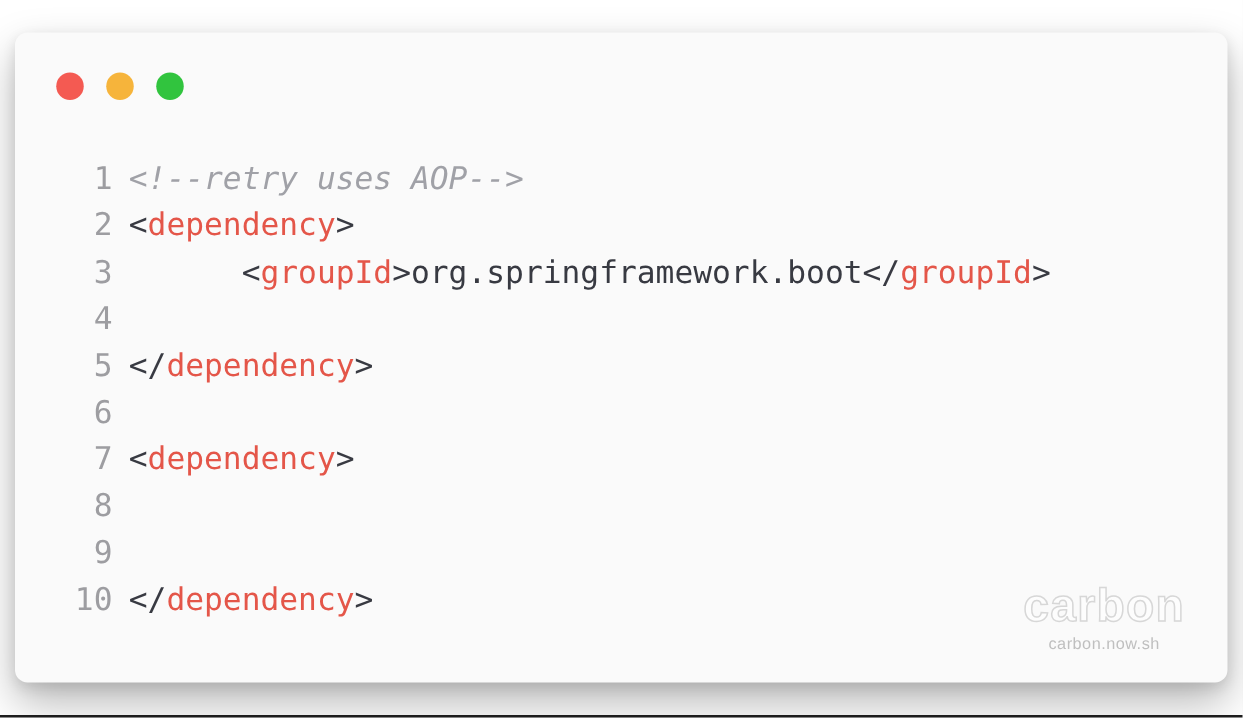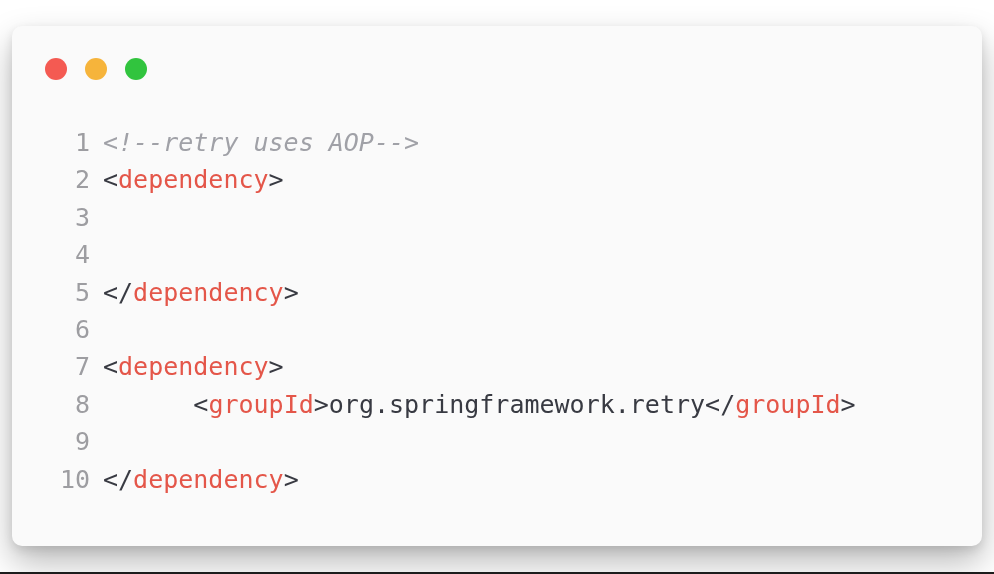--- a/index.html
+++ b/index.html
@@ -112,42 +112,46 @@
       <div class="code-line">
         <span class="line-number">1</span>
         <span class="line-content"><span class="tok-comment">&lt;!--retry uses AOP--&gt;</span></span>
       </div>
       <div class="code-line">
         <span class="line-number">2</span>
         <span class="line-content"><span class="tok-punctuation">&lt;</span><span class="tok-tag">dependency</span><span class="tok-punctuation">&gt;</span></span>
       </div>
       <div class="code-line">
         <span class="line-number">3</span>
+        <span class="line-content"><span class="tok-text">      </span><span class="tok-punctuation">&lt;</span><span class="tok-tag">groupId</span><span class="tok-punctuation">&gt;</span><span class="tok-text">org.springframework.boot</span><span class="tok-punctuation">&lt;/</span><span class="tok-tag">groupId</span><span class="tok-punctuation">&gt;</span></span>
       </div>
       <div class="code-line">
         <span class="line-number">4</span>
       </div>
       <div class="code-line">
         <span class="line-number">5</span>
         <span class="line-content"><span class="tok-punctuation">&lt;/</span><span class="tok-tag">dependency</span><span class="tok-punctuation">&gt;</span></span>
       </div>
       <div class="code-line">
         <span class="line-number">6</span>
         <span class="line-content"></span>
       </div>
       <div class="code-line">
         <span class="line-number">7</span>
         <span class="line-content"><span class="tok-punctuation">&lt;</span><span class="tok-tag">dependency</span><span class="tok-punctuation">&gt;</span></span>
       </div>
       <div class="code-line">
         <span class="line-number">8</span>
-        <span class="line-content"><span class="tok-text">      </span><span class="tok-punctuation">&lt;</span><span class="tok-tag">groupId</span><span class="tok-punctuation">&gt;</span><span class="tok-text">org.springframework.retry</span><span class="tok-punctuation">&lt;/</span><span class="tok-tag">groupId</span><span class="tok-punctuation">&gt;</span></span>
       </div>
       <div class="code-line">
         <span class="line-number">9</span>
       </div>
       <div class="code-line">
         <span class="line-number">10</span>
         <span class="line-content"><span class="tok-punctuation">&lt;/</span><span class="tok-tag">dependency</span><span class="tok-punctuation">&gt;</span></span>
       </div>
     </div>
+  <div class="watermark">
+    <div class="watermark-title">carbon</div>
+    <div class="watermark-sub">carbon.now.sh</div>
+  </div>
 </div>
 <div class="bottom-bar"></div>
 
 </body></html>

